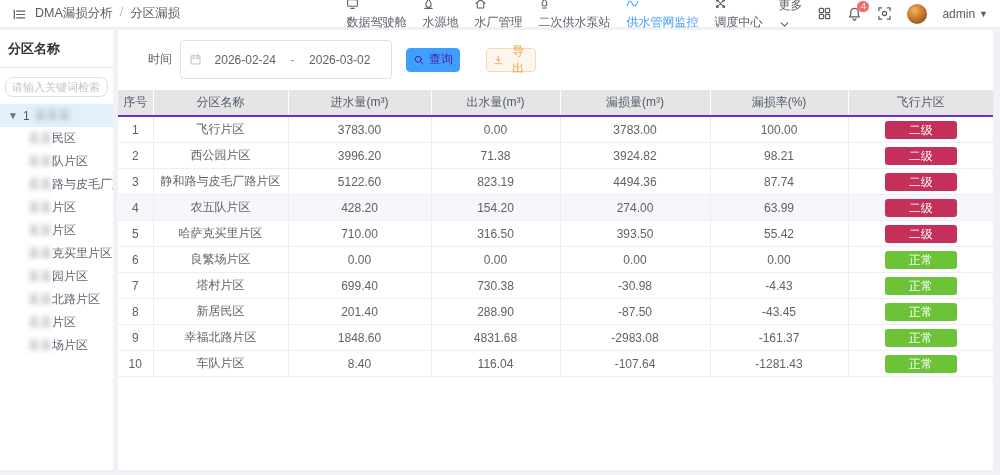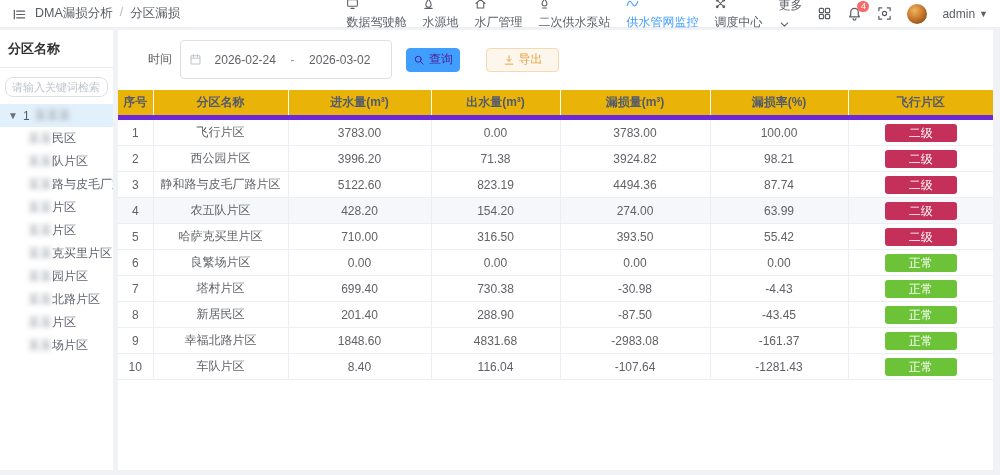--- a/index.html
+++ b/index.html
@@ -54,26 +54,26 @@
   .date-range{display:flex;align-items:center;width:212px;height:39px;border:1px solid #dcdfe6;
     border-radius:4px;padding:0 8px;box-sizing:border-box;color:#606266;cursor:pointer;background:#fff;}
   .date-range .cal{color:#c0c4cc;display:flex;align-items:center;}
   .date-range .cal svg{width:13px;height:13px;}
   .date-val{flex:1;text-align:center;}
   .date-sep{color:#909399;padding:0 2px;}
   .btn{display:flex;align-items:center;justify-content:center;gap:4px;height:24px;border-radius:4px;
     font-size:12px;cursor:pointer;font-family:inherit;box-sizing:border-box;}
   .btn svg{width:12px;height:12px;}
   .btn-query{margin-left:14px;width:54px;background:#409eff;border:1px solid #409eff;color:#4c1d95;}
-  .btn-export{margin-left:26px;width:73px;background:#fdf6ec;border:1px solid #f5dab1;color:#e6a23c;}
+  .btn-export{margin-left:26px;width:50px;background:#fdf6ec;border:1px solid #f5dab1;color:#e6a23c;}
 
   
   table{width:100%;border-collapse:collapse;table-layout:fixed;font-size:12px;margin-top:3px;}
-  th{height:25px;background:#eab308;color:#515a6e;font-weight:bold;
-    border-bottom:5px solid #6d28d9;border-right:1px solid #fff;text-align:center;padding:0 2px;
+  th{height:25px;background:#e5e5e5;color:#515a6e;font-weight:normal;
+    border-bottom:2px solid #6d28d9;border-right:1px solid #fff;text-align:center;padding:0 2px;
     overflow:hidden;white-space:nowrap;}
   th:last-child{border-right:none;}
   td{height:25px;border-bottom:1px solid #ebeef5;border-right:1px solid #ebeef5;text-align:center;
     color:#606266;padding:0 2px;overflow:hidden;white-space:nowrap;background:#fff;}
   td:last-child{border-right:none;}
   tr.row-highlight td{background:#f5f7fa;}
   .badge{display:inline-block;min-width:22px;padding:2px 24px;border-radius:3px;color:#fff;
     font-size:12px;line-height:14px;}
   .badge.danger{background:#c4305a;}
   .badge.success{background:#6cc338;}

